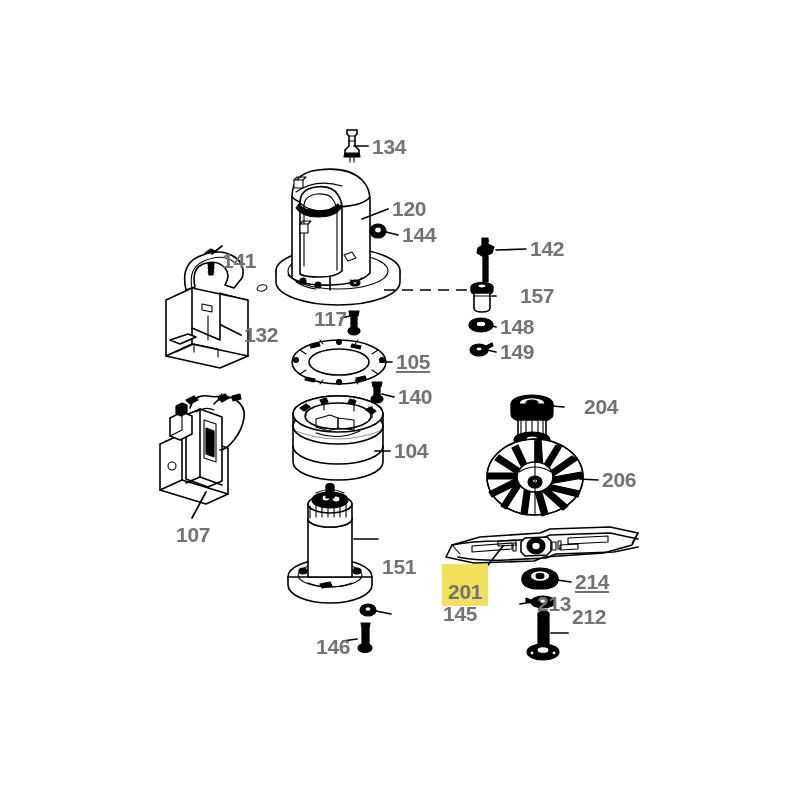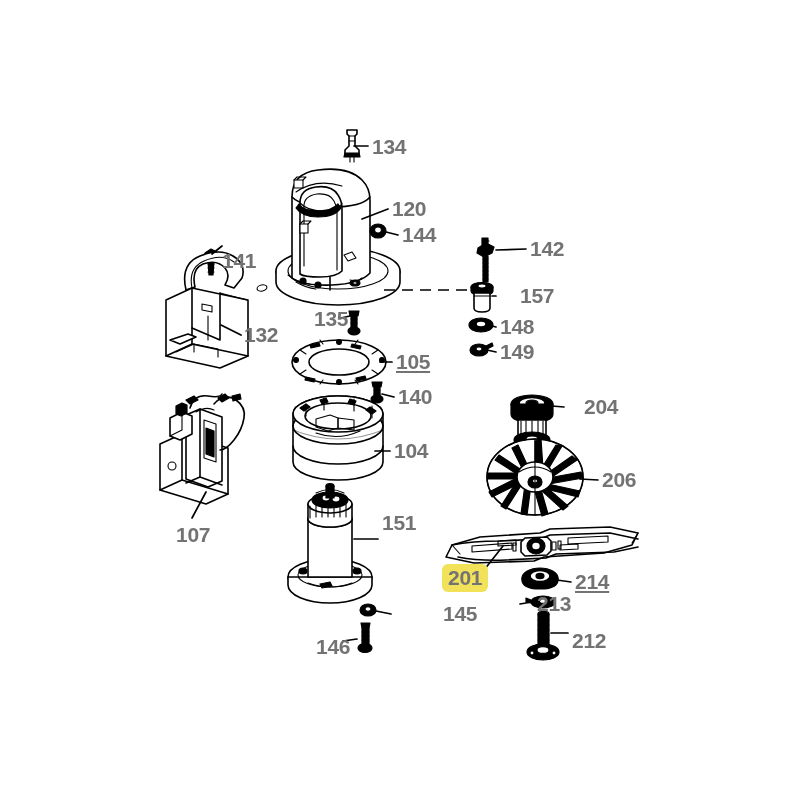--- a/index.html
+++ b/index.html
@@ -29,22 +29,22 @@
     font-weight: bold;
     font-size: 21px;
     color: #737373;
     letter-spacing: -0.3px;
     line-height: 1;
     white-space: nowrap;
     user-select: none;
   }
   .callout-label.highlighted {
     background: #f2e25a;
-    padding: 3px 6px 4px 6px;
-    border-radius: 6px;
+    padding: 17px 6px 4px 6px;
+    border-radius: 1px;
   }
 </style>
 </head>
 <body>
 
 <div id="diagram-root">
 
   <svg id="parts-svg" viewBox="0 0 800 800">
     <defs>
       <style>
@@ -386,31 +386,31 @@
   </svg>
 
   <div id="labels-layer">
       <div class="callout-label" style="left: 372px; top: 136px;">134</div>
       <div class="callout-label" style="left: 392px; top: 198px;">120</div>
       <div class="callout-label" style="left: 402px; top: 224px;">144</div>
       <div class="callout-label" style="left: 222px; top: 250px;">141</div>
       <div class="callout-label" style="left: 530px; top: 238px;">142</div>
       <div class="callout-label" style="left: 244px; top: 324px;">132</div>
       <div class="callout-label" style="left: 500px; top: 285px; margin-left: 20px;">157</div>
-      <div class="callout-label" style="left: 314px; top: 308px;">135</div>
+      <div class="callout-label" style="left: 314px; top: 308px;">117</div>
       <div class="callout-label" style="left: 500px; top: 316px;">148</div>
       <div class="callout-label" style="left: 500px; top: 341px;">149</div>
       <div class="callout-label" style="left: 396px; top: 351px; text-decoration: underline;">105</div>
       <div class="callout-label" style="left: 398px; top: 386px;">140</div>
       <div class="callout-label" style="left: 584px; top: 396px;">204</div>
       <div class="callout-label" style="left: 394px; top: 440px;">104</div>
       <div class="callout-label" style="left: 602px; top: 469px;">206</div>
       <div class="callout-label" style="left: 176px; top: 524px;">107</div>
-      <div class="callout-label" style="left: 382px; top: 512px;">151</div>
+      <div class="callout-label" style="left: 382px; top: 556px;">151</div>
       <div class="callout-label highlighted" style="left: 442px; top: 564px; background: rgb(242, 226, 90);">201</div>
       <div class="callout-label" style="left: 575px; top: 571px; text-decoration: underline;">214</div>
       <div class="callout-label" style="left: 493px; top: 593px; margin-left: 44px;">213</div>
       <div class="callout-label" style="left: 395px; top: 603px; margin-left: 48px;">145</div>
-      <div class="callout-label" style="left: 572px; top: 630px;">212</div>
+      <div class="callout-label" style="left: 572px; top: 606px;">212</div>
       <div class="callout-label" style="left: 316px; top: 636px;">146</div>
     </div>
 
 </div>
 
 </body></html>

